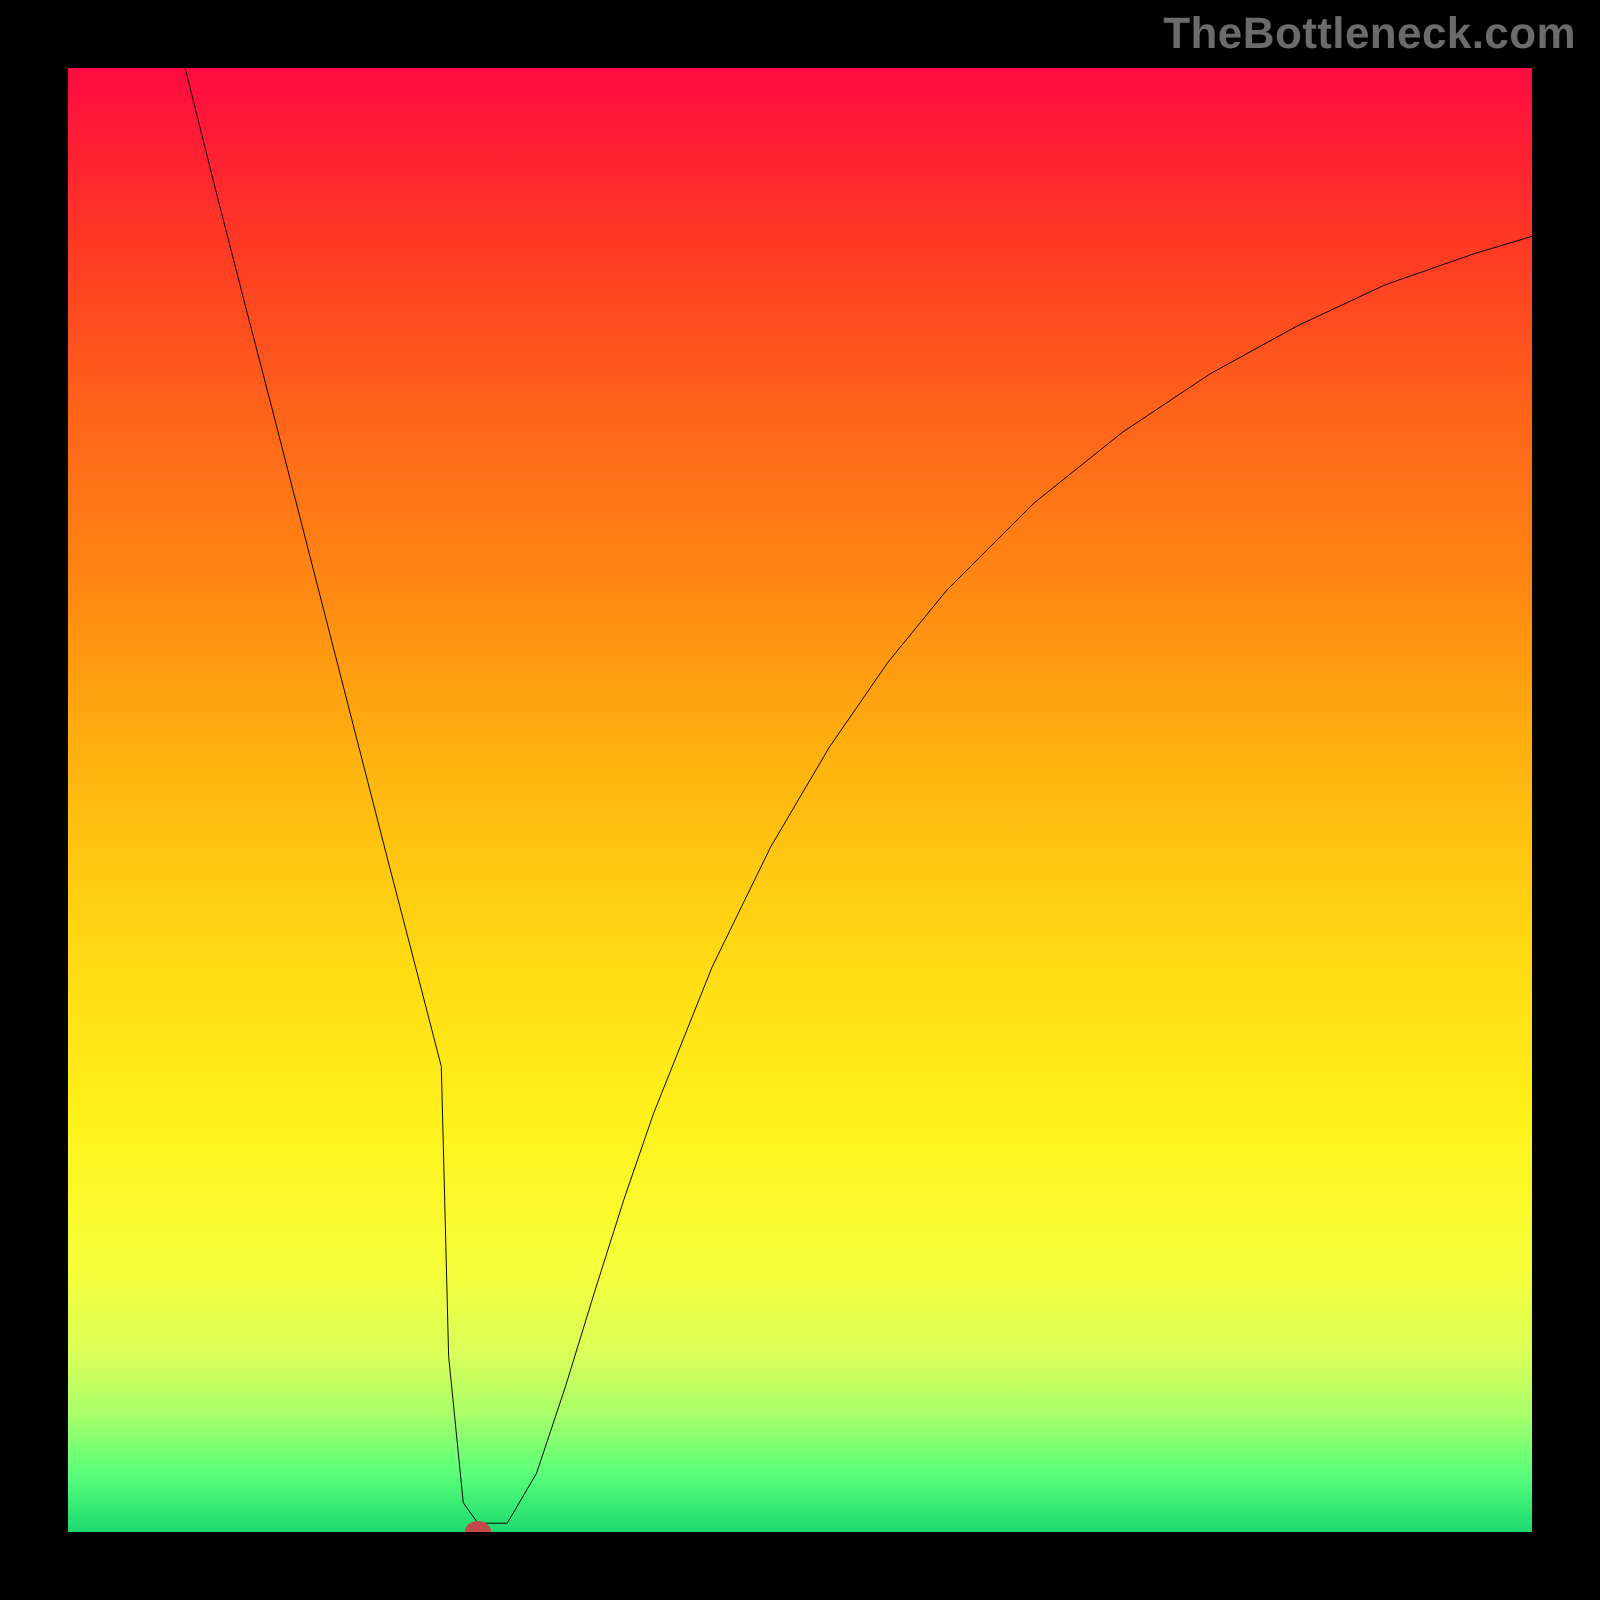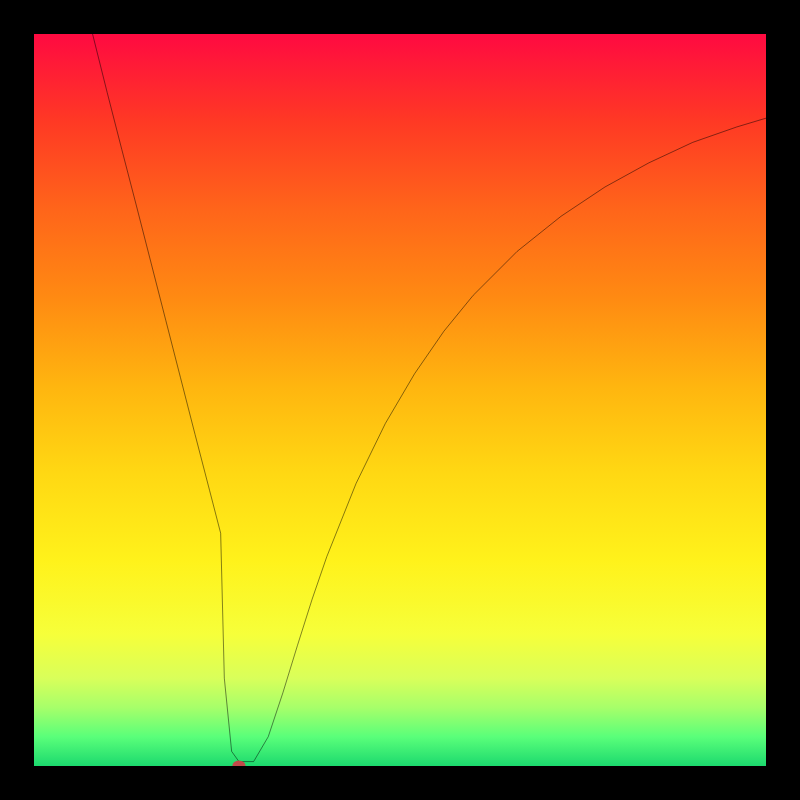--- a/index.html
+++ b/index.html
@@ -52,20 +52,21 @@
     inset: 0;
     width: 100%;
     height: 100%;
     display: block;
   }
 </style>
 </head>
 <body>
 
 <div class="frame">
+  <div class="watermark">TheBottleneck.com</div>
 
   <div class="plot">
     <div class="bg"></div>
     <svg viewBox="0 0 100 100" preserveAspectRatio="none">
       <path id="curve-path" fill="none" stroke="#000" stroke-width="0.48" vector-effect="non-scaling-stroke" stroke-linejoin="round" stroke-linecap="round" d="M8.000 0.000 L10.000 8.000 L12.000 15.800 L14.000 23.500 L16.000 31.300 L18.000 39.100 L20.000 46.900 L22.000 54.700 L24.000 62.400 L25.500 68.200 L26.000 88.000 L27.000 98.000 L28.000 99.400 L30.000 99.400 L32.000 96.000 L34.000 90.000 L36.000 83.500 L38.000 77.200 L40.000 71.400 L44.000 61.400 L48.000 53.200 L52.000 46.400 L56.000 40.600 L60.000 35.700 L66.000 29.700 L72.000 24.900 L78.000 20.900 L84.000 17.600 L90.000 14.800 L96.000 12.700 L100.000 11.500"></path>
       <ellipse id="opt-dot" rx="0.9" ry="0.75" fill="#c24a4a" cx="28.000" cy="100.000"></ellipse>
     </svg>
   </div>
 </div>
 

